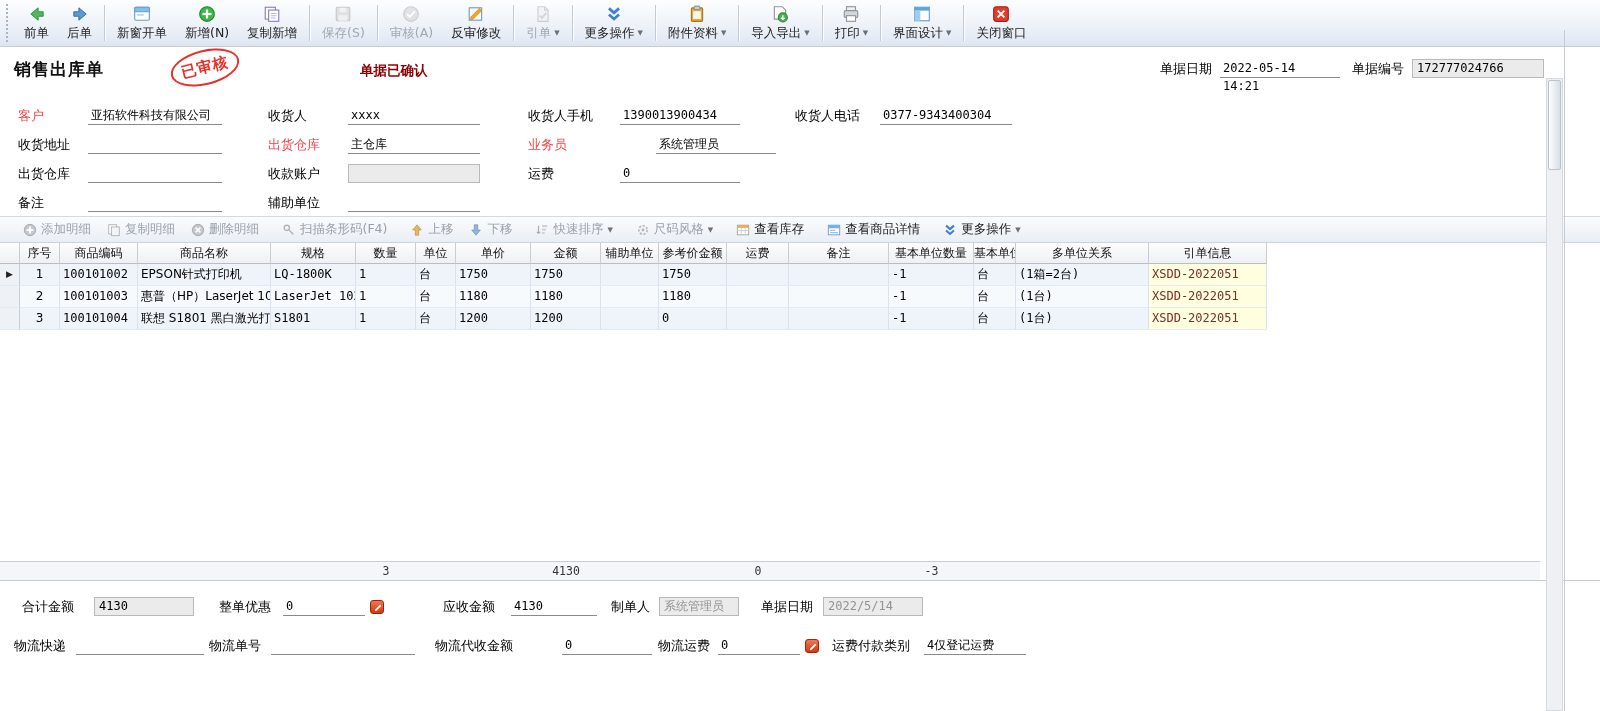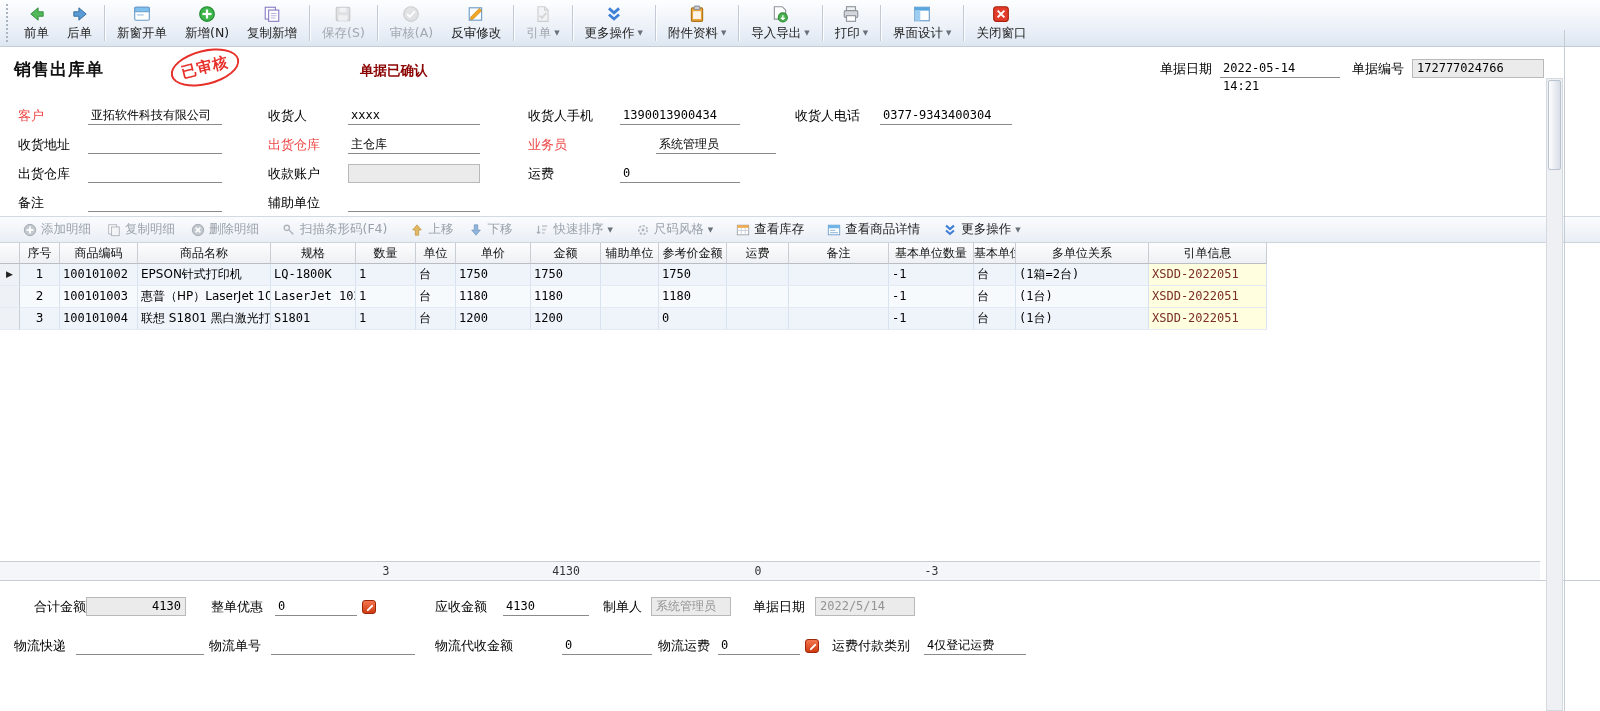--- a/index.html
+++ b/index.html
@@ -560,21 +560,21 @@
         <div class="sumcell" style="width: 100px;"></div>
         <div class="sumcell" style="width: 85px;">-3</div>
         <div class="sumcell" style="width: 42px;"></div>
         <div class="sumcell" style="width: 133px;"></div>
         <div class="sumcell" style="width: 118px;"></div>
       </div>
   </div>
 
   <div class="bottompanel" id="bottompanel">
       <div class="brow">
-        <div class="hslot" style="margin-left: 0px; text-align: right;">
+        <div class="hslot" style="margin-left: 8px;">
           <span class="flabel" style="width: 72px;">合计金额</span>
           <span class="gf" style="width: 100px;">4130</span>
         </div>
         <div class="hslot" style="margin-left: 25px;">
           <span class="flabel" style="width: 64px;">整单优惠</span>
           <span class="uf" style="width: 82px;">0</span>
           <span class="redbtn"></span>
         </div>
         <div class="hslot" style="margin-left: 59px;">
           <span class="flabel" style="width: 68px;">应收金额</span>

